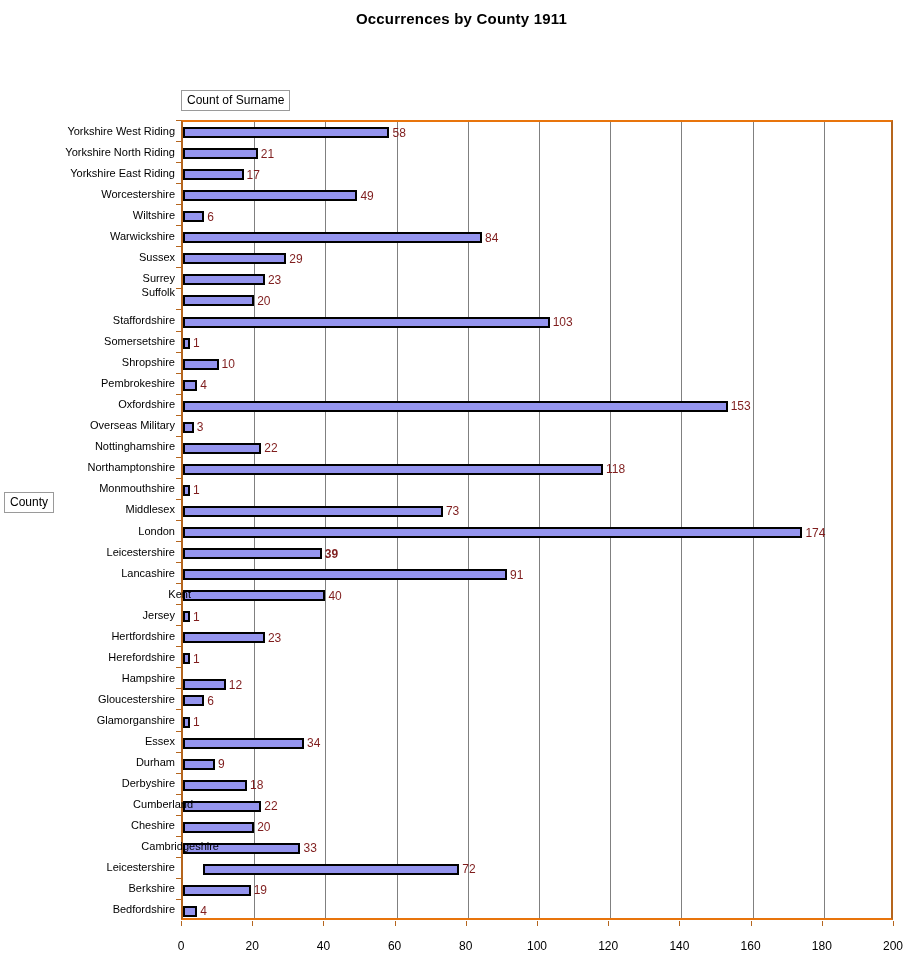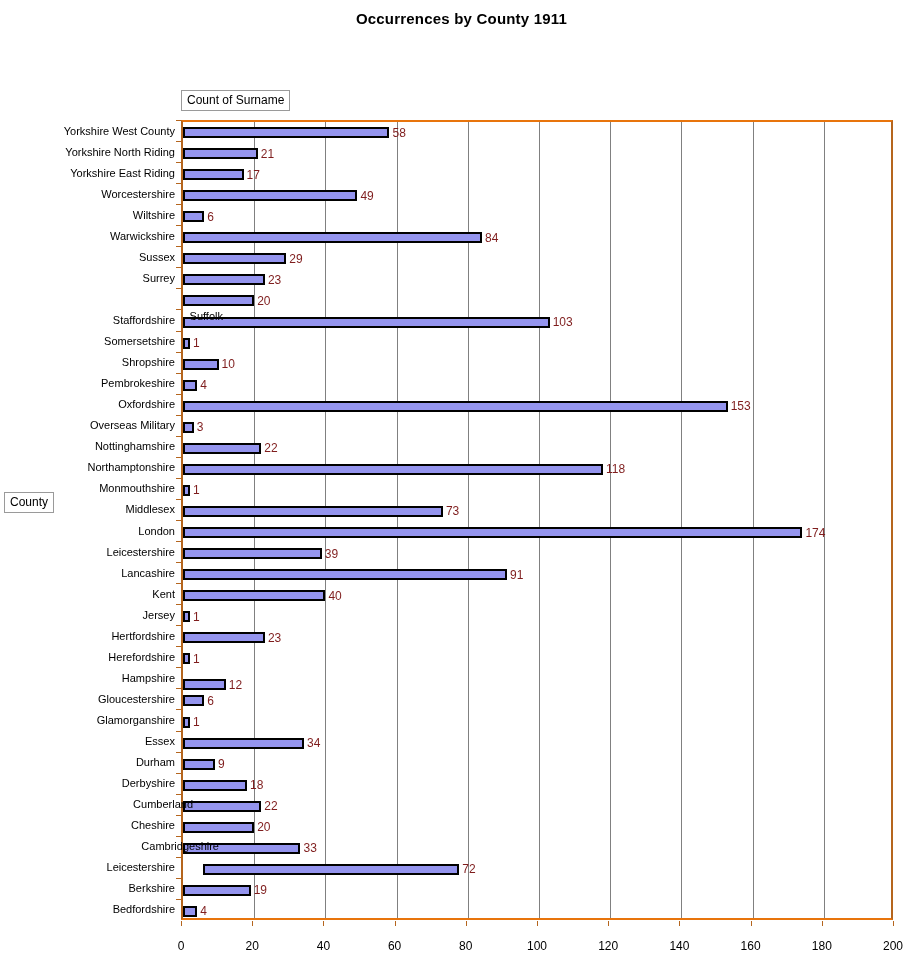--- a/index.html
+++ b/index.html
@@ -243,21 +243,21 @@
       <div class="bar-row" style="top: 383.974px; height: 11px;">
         <div class="bar" title="Middlesex: 73" style="width: 259.88px; background: rgb(148, 148, 238); border-color: rgb(0, 0, 0);"></div>
         <span class="bar-value" style="left: 262.88px;">73</span>
       </div>
       <div class="bar-row" style="top: 405.026px; height: 11px;">
         <div class="bar" title="London: 174" style="width: 619.44px; background: rgb(148, 148, 238); border-color: rgb(0, 0, 0);"></div>
         <span class="bar-value" style="left: 622.44px;">174</span>
       </div>
       <div class="bar-row" style="top: 426.079px; height: 11px;">
         <div class="bar" title="Leicestershire: 39" style="width: 138.84px; background: rgb(148, 148, 238); border-color: rgb(0, 0, 0);"></div>
-        <span class="bar-value" style="left: 141.84px;">39</span>
+        <span class="bar-value" style="left: 141.84px; font-weight: bold;">39</span>
       </div>
       <div class="bar-row" style="top: 447.132px; height: 11px;">
         <div class="bar" title="Lancashire: 91" style="width: 323.96px; background: rgb(148, 148, 238); border-color: rgb(0, 0, 0);"></div>
         <span class="bar-value" style="left: 326.96px;">91</span>
       </div>
       <div class="bar-row" style="top: 468.184px; height: 11px;">
         <div class="bar" title="Kent: 40" style="width: 142.4px; background: rgb(148, 148, 238); border-color: rgb(0, 0, 0);"></div>
         <span class="bar-value" style="left: 145.4px;">40</span>
       </div>
       <div class="bar-row" style="top: 489.237px; height: 11px;">
@@ -317,37 +317,37 @@
         <span class="bar-value" style="left: 70.64px;">19</span>
       </div>
       <div class="bar-row" style="top: 783.974px; height: 11px;">
         <div class="bar" title="Bedfordshire: 4" style="width: 14.24px; background: rgb(148, 148, 238); border-color: rgb(0, 0, 0);"></div>
         <span class="bar-value" style="left: 17.24px;">4</span>
       </div>
     </div>
 </div>
 
 <div id="cat-labels-layer">
-    <div class="cat-label" style="left: 0px; width: 175px; top: 125.526px; right: auto;">Yorkshire West County</div>
+    <div class="cat-label" style="left: 0px; width: 175px; top: 125.526px; right: auto;">Yorkshire West Riding</div>
     <div class="cat-tick" style="left: 176px; top: 120px;"></div>
     <div class="cat-label" style="left: 0px; width: 175px; top: 146.579px; right: auto;">Yorkshire North Riding</div>
     <div class="cat-tick" style="left: 176px; top: 141px;"></div>
     <div class="cat-label" style="left: 0px; width: 175px; top: 167.632px; right: auto;">Yorkshire East Riding</div>
     <div class="cat-tick" style="left: 176px; top: 162px;"></div>
     <div class="cat-label" style="left: 0px; width: 175px; top: 188.684px; right: auto;">Worcestershire</div>
     <div class="cat-tick" style="left: 176px; top: 183px;"></div>
     <div class="cat-label" style="left: 0px; width: 175px; top: 209.737px; right: auto;">Wiltshire</div>
     <div class="cat-tick" style="left: 176px; top: 204px;"></div>
     <div class="cat-label" style="left: 0px; width: 175px; top: 230.789px; right: auto;">Warwickshire</div>
     <div class="cat-tick" style="left: 176px; top: 225px;"></div>
     <div class="cat-label" style="left: 0px; width: 175px; top: 251.842px; right: auto;">Sussex</div>
     <div class="cat-tick" style="left: 176px; top: 246px;"></div>
     <div class="cat-label" style="left: 0px; width: 175px; top: 272.895px; right: auto;">Surrey</div>
     <div class="cat-tick" style="left: 176px; top: 267px;"></div>
-    <div class="cat-label" style="left: 0px; width: 175px; top: 311px; right: auto; padding-left: 48px;">Suffolk</div>
+    <div class="cat-label" style="left: 0px; width: 175px; top: 287px; right: auto;">Suffolk</div>
     <div class="cat-tick" style="left: 176px; top: 288px;"></div>
     <div class="cat-label" style="left: 0px; width: 175px; top: 315px; right: auto;">Staffordshire</div>
     <div class="cat-tick" style="left: 176px; top: 309px;"></div>
     <div class="cat-label" style="left: 0px; width: 175px; top: 336.053px; right: auto;">Somersetshire</div>
     <div class="cat-tick" style="left: 176px; top: 331px;"></div>
     <div class="cat-label" style="left: 0px; width: 175px; top: 357.105px; right: auto;">Shropshire</div>
     <div class="cat-tick" style="left: 176px; top: 352px;"></div>
     <div class="cat-label" style="left: 0px; width: 175px; top: 378.158px; right: auto;">Pembrokeshire</div>
     <div class="cat-tick" style="left: 176px; top: 373px;"></div>
     <div class="cat-label" style="left: 0px; width: 175px; top: 399.211px; right: auto;">Oxfordshire</div>
@@ -361,21 +361,21 @@
     <div class="cat-label" style="left: 0px; width: 175px; top: 483.421px; right: auto;">Monmouthshire</div>
     <div class="cat-tick" style="left: 176px; top: 478px;"></div>
     <div class="cat-label" style="left: 0px; width: 175px; top: 504.474px; right: auto;">Middlesex</div>
     <div class="cat-tick" style="left: 176px; top: 499px;"></div>
     <div class="cat-label" style="left: 0px; width: 175px; top: 525.526px; right: auto;">London</div>
     <div class="cat-tick" style="left: 176px; top: 520px;"></div>
     <div class="cat-label" style="left: 0px; width: 175px; top: 546.579px; right: auto;">Leicestershire</div>
     <div class="cat-tick" style="left: 176px; top: 541px;"></div>
     <div class="cat-label" style="left: 0px; width: 175px; top: 567.632px; right: auto;">Lancashire</div>
     <div class="cat-tick" style="left: 176px; top: 562px;"></div>
-    <div class="cat-label" style="left: 0px; width: 175px; top: 588.684px; right: auto;">Kent</div>
+    <div class="cat-label" style="left: 0px; width: 175px; top: 588.684px; right: auto; padding-left: 16px;">Kent</div>
     <div class="cat-tick" style="left: 176px; top: 583px;"></div>
     <div class="cat-label" style="left: 0px; width: 175px; top: 609.737px; right: auto;">Jersey</div>
     <div class="cat-tick" style="left: 176px; top: 604px;"></div>
     <div class="cat-label" style="left: 0px; width: 175px; top: 630.789px; right: auto;">Hertfordshire</div>
     <div class="cat-tick" style="left: 176px; top: 625px;"></div>
     <div class="cat-label" style="left: 0px; width: 175px; top: 651.842px; right: auto;">Herefordshire</div>
     <div class="cat-tick" style="left: 176px; top: 646px;"></div>
     <div class="cat-label" style="left: 0px; width: 175px; top: 672.895px; right: auto;">Hampshire</div>
     <div class="cat-tick" style="left: 176px; top: 667px;"></div>
     <div class="cat-label" style="left: 0px; width: 175px; top: 693.947px; right: auto;">Gloucestershire</div>

